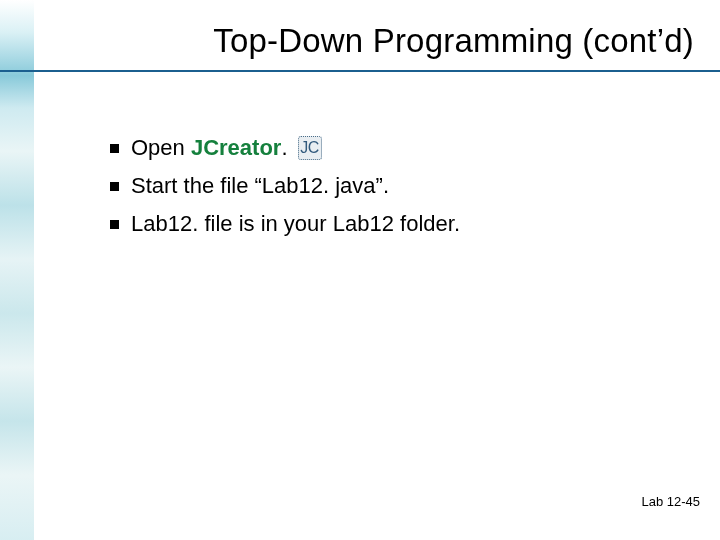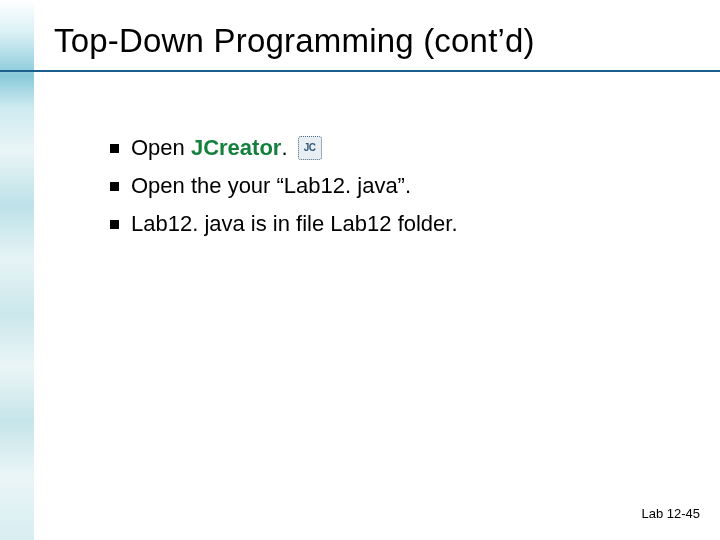--- a/index.html
+++ b/index.html
@@ -41,20 +41,21 @@
 
   .title {
     position: absolute;
     top: 22px;
     left: 54px;
     width: 640px;
     font-size: 33px;
     letter-spacing: 0.2px;
     color: #000;
     font-weight: 400;
+    text-align: right;
   }
 
   .title-underline {
     position: absolute;
     top: 70px;
     left: 0;
     width: 720px;
     height: 2px;
     background: #1b5f8f;
   }
@@ -94,31 +95,31 @@
     align-items: center;
     justify-content: center;
     width: 22px;
     height: 22px;
     border: 1px dotted #4a6d88;
     background: #e9eef2;
     border-radius: 3px;
     vertical-align: middle;
   }
   .jc-icon-inner {
-    font-size: 10px;
-    font-weight: bold;
+    font-size: 16px;
+    font-weight: normal;
     color: #325a7d;
     line-height: 1;
     letter-spacing: -0.5px;
   }
 
   .footer {
     position: absolute;
     right: 20px;
-    bottom: 4px;
+    bottom: 16px;
     font-size: 13px;
     color: #000;
   }
 
   .footer .labnum {
     white-space: pre;
   }
 </style>
 </head>
 <body>
@@ -135,26 +136,26 @@
     <span>
       <span>Open </span><span class="strong-link">JCreator</span><span>. </span>
     </span>
     <span class="jc-icon">
       <span class="jc-icon-inner">JC</span>
     </span>
   </div>
 
   <div class="bullet-row">
     <span class="bullet-marker"></span>
-    <span>Open the your “Lab12. java”.</span>
+    <span>Start the file “Lab12. java”.</span>
   </div>
 
   <div class="bullet-row">
     <span class="bullet-marker"></span>
-    <span>Lab12. java is in file Lab12 folder.</span>
+    <span>Lab12. file is in your Lab12 folder.</span>
   </div>
 
 </div>
 
 <div class="footer">
   <span class="labnum">
     <span>Lab </span><span>12-45</span>
   </span>
 </div>
 

